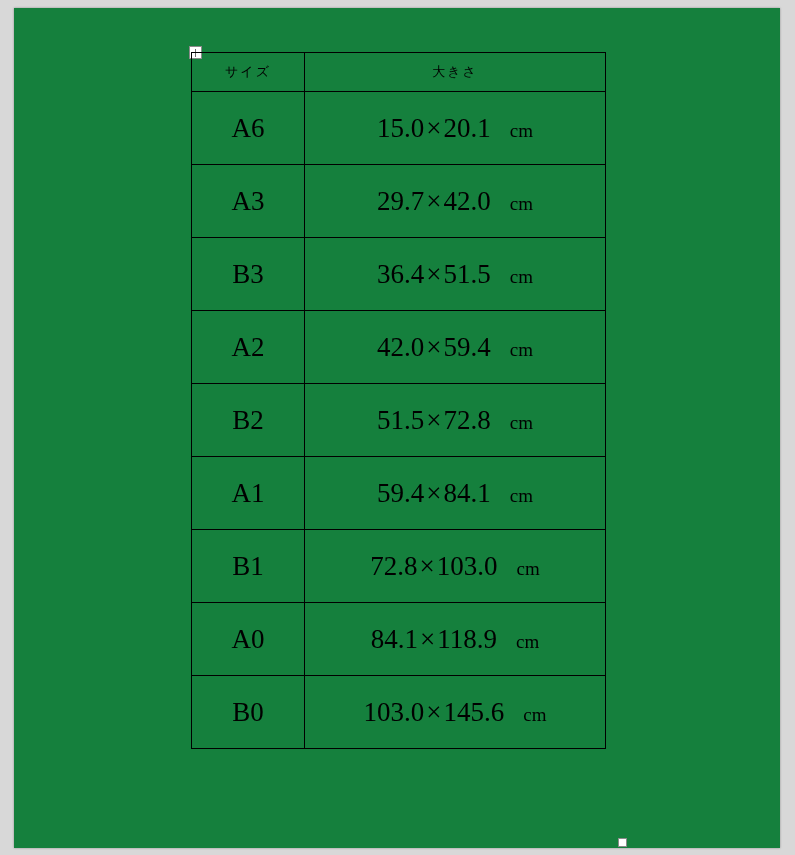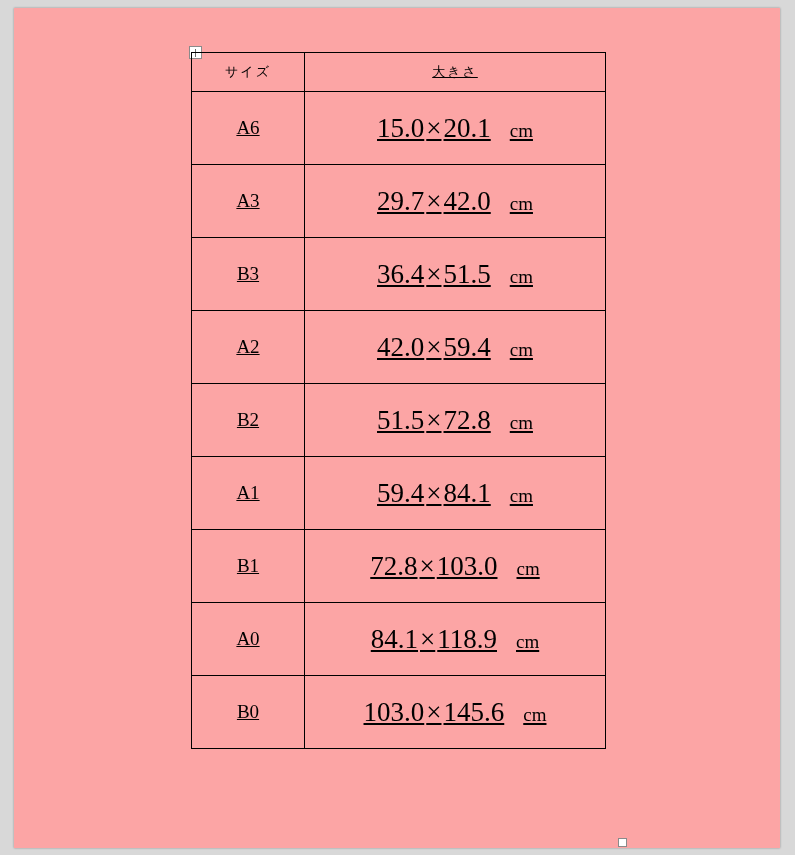--- a/index.html
+++ b/index.html
@@ -13,21 +13,21 @@
     font-family: "Liberation Serif", serif;
     position: relative;
     overflow: hidden;
   }
   #page {
     position: absolute;
     left: 14px;
     top: 8px;
     width: 766px;
     height: 840px;
-    background: #fca5a5;
+    background: #15803d;
     box-shadow: 0 0 2px rgba(0,0,0,0.35);
   }
   #table-wrap {
     position: absolute;
     left: 177px;
     top: 44px;
     width: 412px;
   }
   
   #move-handle {
@@ -75,33 +75,32 @@
     width: 412px;
   }
   table.doc-table td {
     border: 1px solid #000000;
     text-align: center;
     vertical-align: middle;
     padding: 0;
     color: #000;
   }
   td.col-size { width: 112px; }
-  td.col-dim  { width: 300px; text-decoration: underline; }
+  td.col-dim  { width: 300px; }
 
   tr.header-row td {
     height: 38px;
     font-size: 13px;
     letter-spacing: 2px;
   }
   tr.data-row td {
     height: 72px;
   }
   tr.data-row td.col-size {
-    font-size: 19px;
-    text-decoration: underline;
+    font-size: 27px;
   }
   tr.data-row td.col-dim {
     font-size: 27px;
     white-space: nowrap;
   }
   .unit {
     font-size: 19px;
     margin-left: 19px;
   }
   .times {

